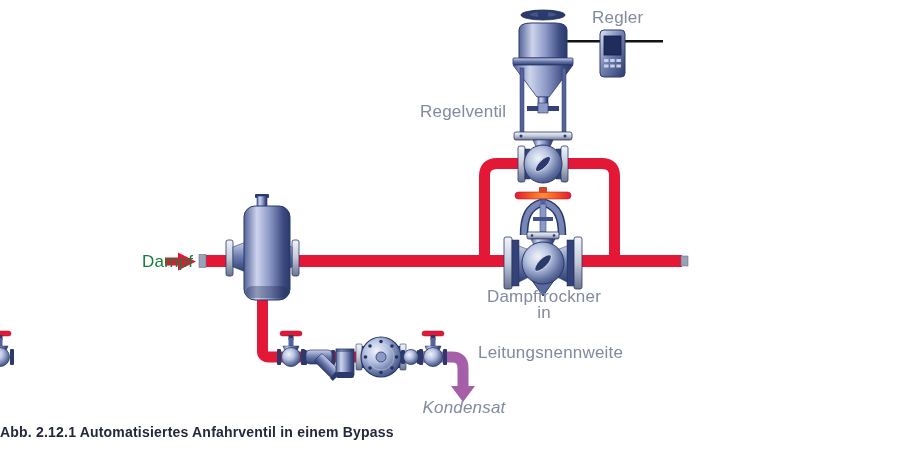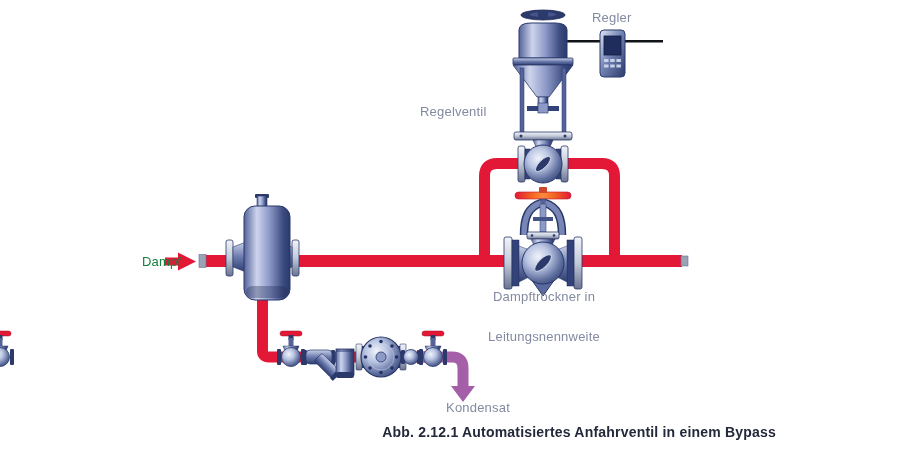--- a/index.html
+++ b/index.html
@@ -1,23 +1,23 @@
 <!DOCTYPE html>
 <html><head>
 <meta charset="utf-8">
 <style>
   html,body{margin:0;padding:0;background:#ffffff;}
   #canvas{position:relative;width:900px;height:454px;background:#ffffff;overflow:hidden;
           font-family:"Liberation Sans", sans-serif;}
   #art{position:absolute;left:0;top:0;}
-  .lbl{position:absolute;color:#838aa0;font-size:13px;line-height:16px;letter-spacing:.2px;}
+  .lbl{position:absolute;color:#838aa0;font-size:17px;line-height:16px;letter-spacing:.2px;}
   .lbl.center{text-align:center;}
   .lbl.right{text-align:left;}
   #lbl-steam{color:#15803d;}
-  #caption{position:absolute;left:0;top:424px;width:776px;text-align:right;
+  #caption{position:absolute;left:0;top:424px;width:776px;text-align:left;
            color:#23283a;font-size:14px;font-weight:bold;letter-spacing:.2px;}
 </style>
 </head>
 <body>
 
 <div id="canvas">
 
   <svg id="art" width="900" height="454" viewBox="0 0 900 454">
     <defs>
       <linearGradient id="gSteelH" x1="0" y1="0" x2="1" y2="0">
@@ -212,16 +212,16 @@
   <div class="lbl right" style="left:420px;top:104px;width:97px;">Regelventil</div>
 
 
   <div class="lbl" id="lbl-steam" style="left:142px;top:254px;width:40px;">Dampf</div>
 
   <div class="lbl center" style="left:478px;top:289px;width:132px;">
     <span style="display:block;">Dampftrockner in</span>
     <span style="display:block;margin-top:24px;">Leitungsnennweite</span>
   </div>
 
-  <div class="lbl center" style="left:422px;top:400px;width:112px;">Kondensat</div>
+  <div class="lbl center" style="left:408px;top:400px;width:112px;font-style:italic;">Kondensat</div>
 
   <div id="caption">Abb. 2.12.1 Automatisiertes Anfahrventil in einem Bypass</div>
 </div>
 
 </body></html>

